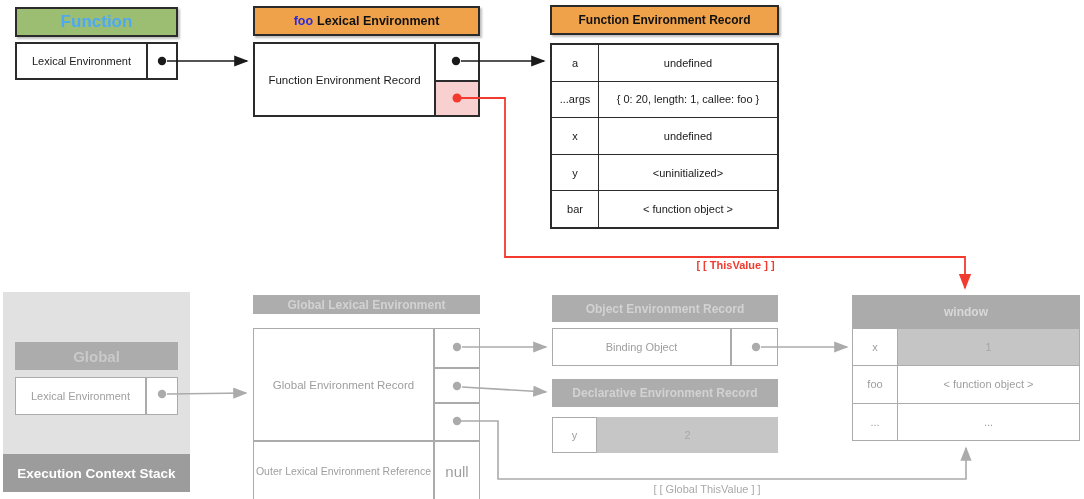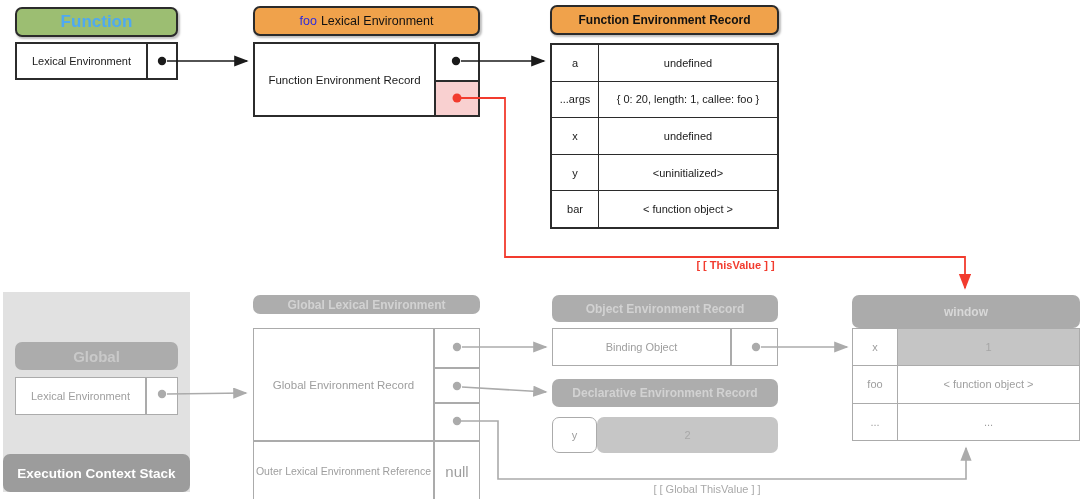--- a/index.html
+++ b/index.html
@@ -1,32 +1,32 @@
 <!DOCTYPE html>
 <html><head>
 <meta charset="utf-8">
 <style>
   html,body{margin:0;padding:0;background:#ffffff;}
   #stage{
     position:relative;width:1084px;height:499px;background:#ffffff;overflow:hidden;
     font-family:"Liberation Sans", sans-serif;
   }
   .abs{position:absolute;box-sizing:border-box;}
-  .center{display:flex;align-items:center;justify-content:center;text-align:center;border-radius:7px;}
+  .center{display:flex;align-items:center;justify-content:center;text-align:center;}
 
   
   .hdr-dark{border:2px solid #2b2b2b;box-shadow:1.5px 2px 2px rgba(0,0,0,0.25);}
   .green-hdr{left:15px;top:7px;width:163px;height:30px;background:#9CBE72;}
   .green-hdr span{color:#4FA9F1;font-size:17px;font-weight:bold;}
   .func-le{left:15px;top:42px;width:163px;height:38px;background:#fff;border:2px solid #2b2b2b;}
   .func-le .lbl{position:absolute;left:0;top:0;width:129px;height:100%;font-size:11px;color:#1a1a1a;}
   .func-le .vdiv{position:absolute;left:129px;top:0;bottom:0;width:2px;background:#2b2b2b;}
 
   .foo-hdr{left:253px;top:6px;width:227px;height:30px;background:#F0A24B;}
-  .foo-hdr .t{font-size:12.5px;font-weight:normal;color:#111;}
+  .foo-hdr .t{font-size:12.5px;font-weight:bold;color:#111;}
   .foo-hdr .foo{color:#2B2BDF;margin-right:4px;}
 
   .foo-box{left:253px;top:42px;width:227px;height:75px;background:#fff;border:2px solid #2b2b2b;}
   .foo-box .lbl{position:absolute;left:0;top:0;width:179px;height:100%;font-size:11.5px;color:#1a1a1a;}
   .foo-box .vdiv{position:absolute;left:179px;top:0;bottom:0;width:2px;background:#2b2b2b;}
   .foo-box .cell-top{position:absolute;left:181px;top:0;right:0;height:36px;background:#fff;}
   .foo-box .cell-pink{position:absolute;left:181px;top:36px;right:0;bottom:0;background:#F9D0D0;border-top:2px solid #2b2b2b;}
 
   .fer-hdr{left:550px;top:5px;width:229px;height:30px;background:#F0A24B;}
   .fer-hdr span{font-size:12px;font-weight:bold;color:#111;}

